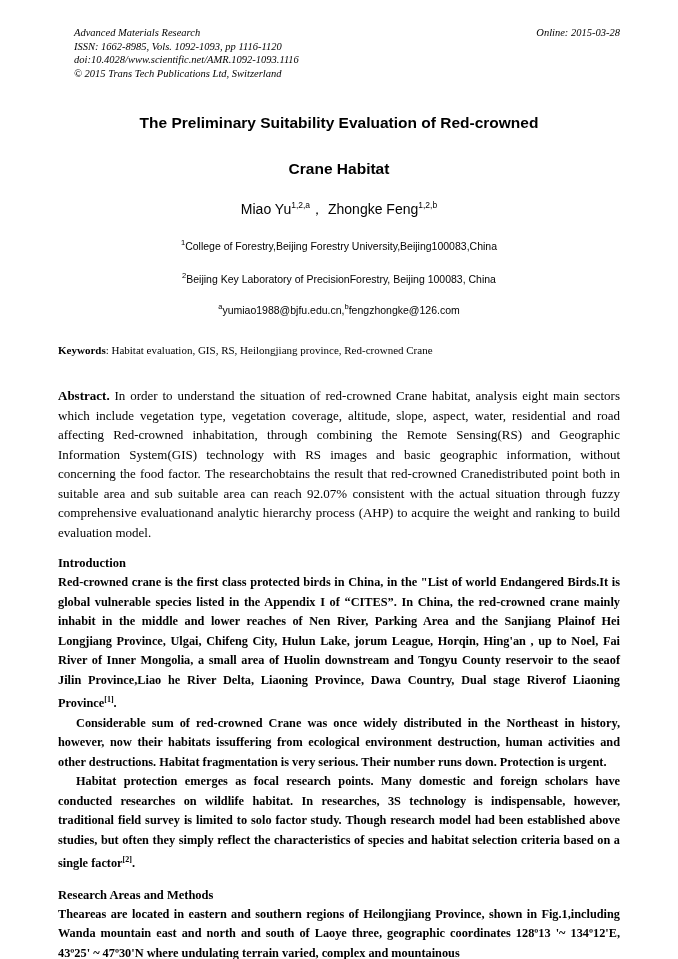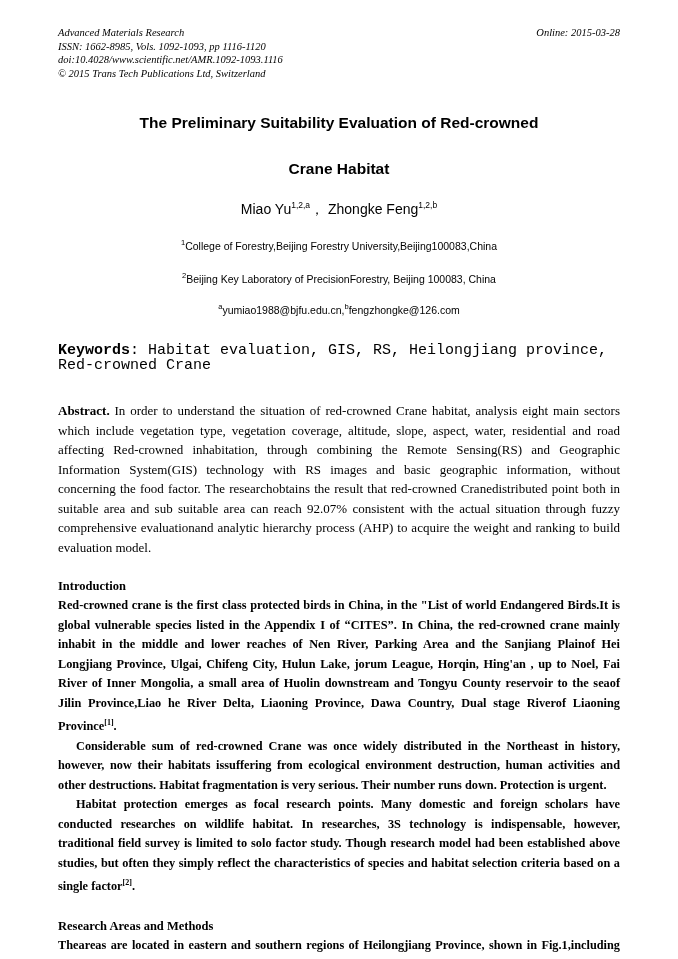--- a/index.html
+++ b/index.html
@@ -22,20 +22,21 @@
     background: #ffffff;
   }
   
   .header {
     display: flex;
     justify-content: space-between;
     align-items: flex-start;
     font-style: italic;
     font-size: 10.5px;
     line-height: 13.5px;
+    margin-left: 16px;
   }
   .header-left div, .header-right div {
     white-space: nowrap;
   }
   .header-right {
     text-align: right;
   }
   
   .title {
     font-family: "Liberation Sans", sans-serif;
@@ -80,22 +81,22 @@
     font-size: 10.5px;
     text-align: center;
     margin-top: 16px;
   }
   .emails sup {
     font-size: 7.5px;
     vertical-align: super;
   }
   
   .keywords {
-    font-family: Liberation Mono, monospace;
-    font-size: 15px;
+    font-family: Liberation Serif, serif;
+    font-size: 11px;
     margin-top: 28px;
     line-height: 15px;
   }
   .keywords b {
     font-weight: bold;
   }
   
   .abstract {
     font-size: 13px;
     line-height: 19.5px;
@@ -103,21 +104,21 @@
     text-align: justify;
     text-justify: inter-word;
   }
   .abstract .lead {
     font-weight: bold;
   }
   
   .section-head {
     font-weight: bold;
     font-size: 12.5px;
-    margin-top: 22px;
+    margin-top: 14px;
     margin-bottom: 2px;
   }
   p.body {
     font-size: 12.3px;
     line-height: 19.5px;
     margin: 0;
     text-align: justify;
     text-justify: inter-word;
     font-weight: bold;
   }

